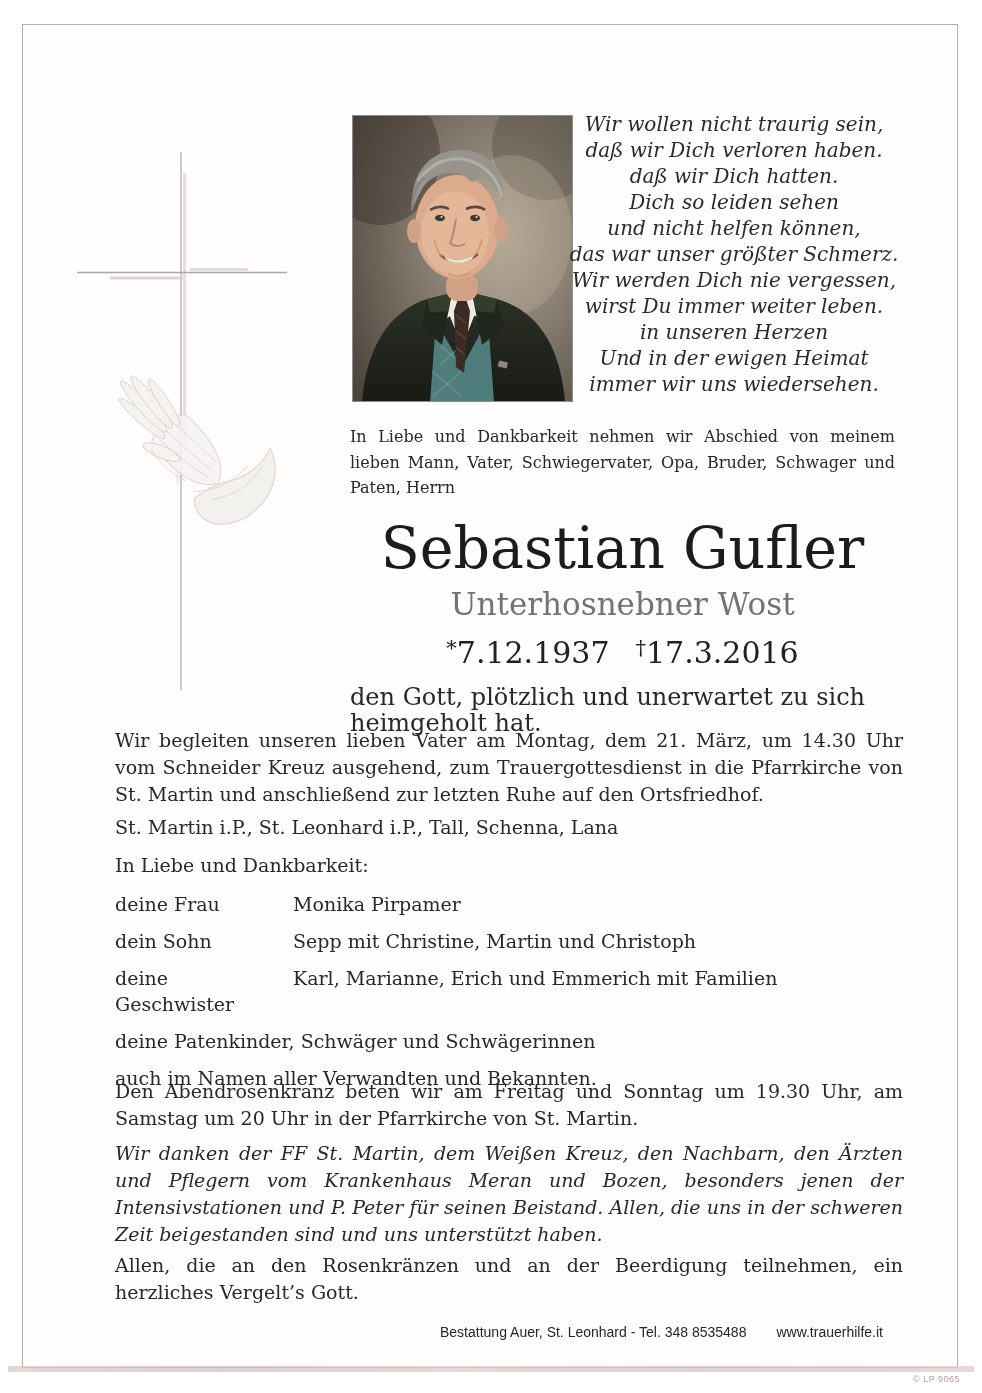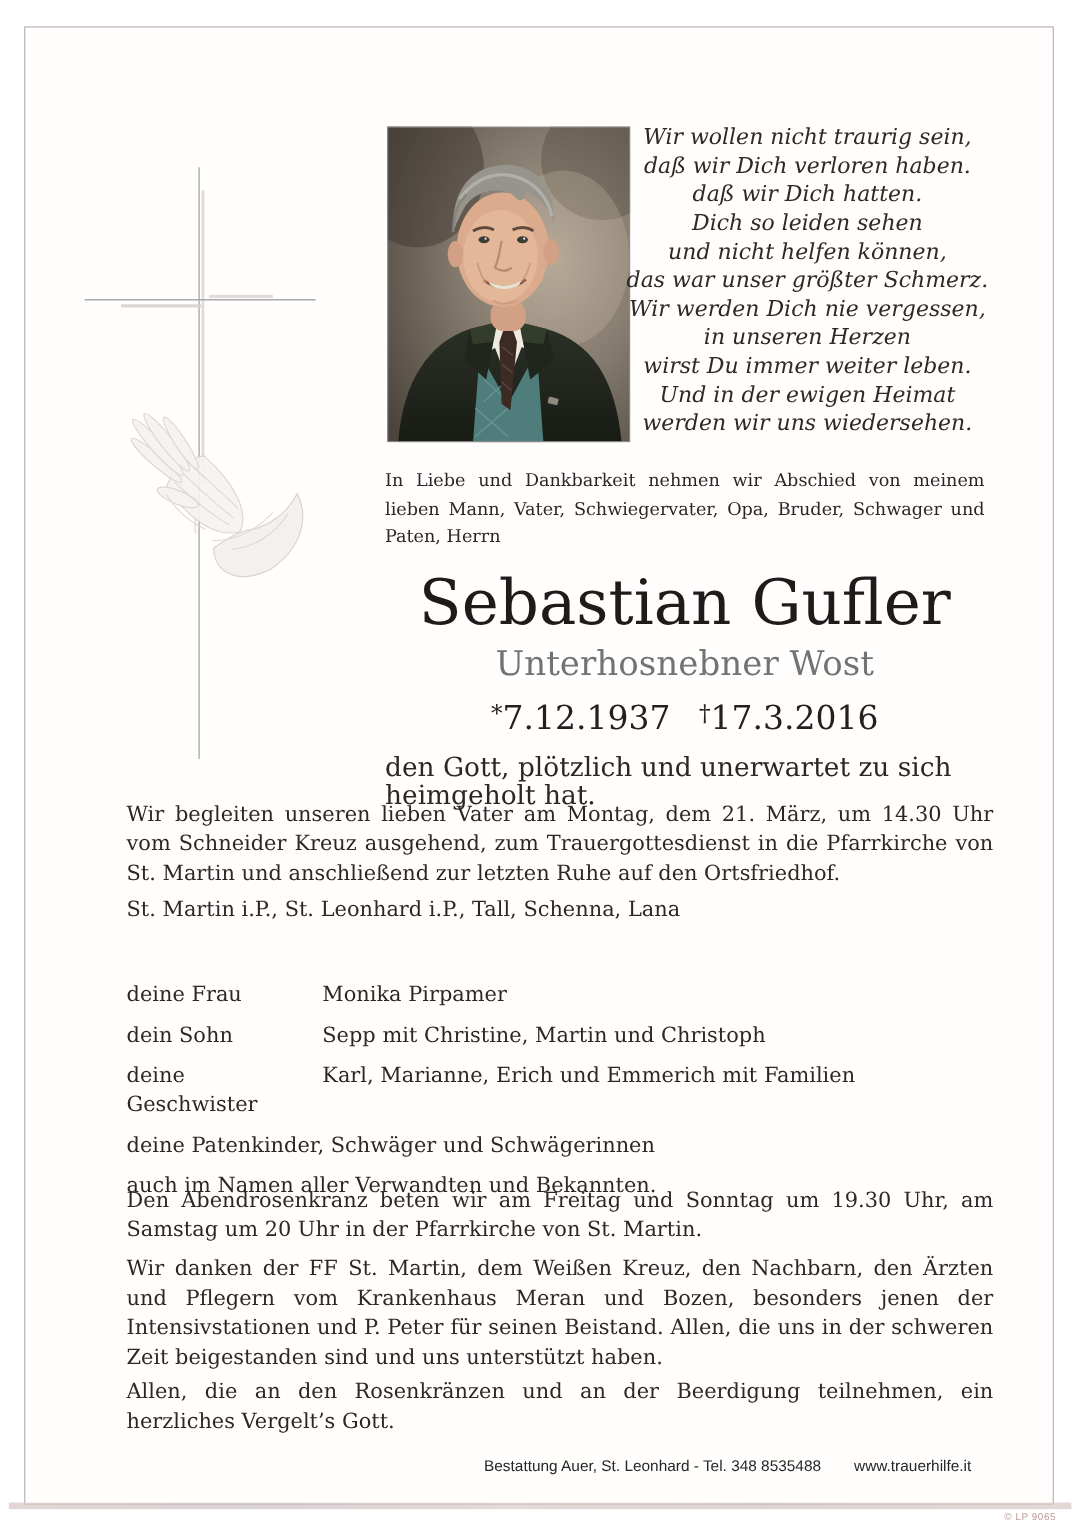--- a/index.html
+++ b/index.html
@@ -29,21 +29,21 @@
   .para{left:115px;width:788px;font-size:19px;line-height:27px;text-align:justify;}
   .announcement{top:727px;}
   .places{top:814px;text-align:left;}
   .heading{top:852px;text-align:left;}
   .family{left:115px;top:891px;width:788px;font-size:19px;}
   .family .row{display:flex;line-height:26px;margin-bottom:11px;}
   .family .lbl{width:178px;flex:0 0 178px;}
   .family .val{flex:1;}
   .family .wide{line-height:26px;margin-bottom:11px;}
   .rosary{top:1078px;}
-  .thanks{top:1140px;}
+  .thanks{top:1140px;font-style:italic;}
   .farewell{top:1252px;}
   
   .footer{left:440px;top:1324px;width:443px;display:flex;justify-content:space-between;
           font-family:"Liberation Sans",sans-serif;font-size:14px;color:#262626;}
   .scan-band{left:8px;top:1366px;width:966px;height:6px;
              background:linear-gradient(90deg,#dbc9c7 0%,#cfc3c5 22%,#ddccca 47%,#d2c5c5 71%,#dccbc9 100%);
              opacity:.75;}
   .print-code{left:860px;top:1374px;width:100px;text-align:right;
               font-family:"Liberation Sans",sans-serif;font-size:9px;color:#bc9a9a;letter-spacing:.5px;}
 </style>
@@ -147,37 +147,38 @@
   </svg>
 
   <div class="abs poem">
     <div>Wir wollen nicht traurig sein,</div>
     <div>daß wir Dich verloren haben.</div>
     <div>daß wir Dich hatten.</div>
     <div>Dich so leiden sehen</div>
     <div>und nicht helfen können,</div>
     <div>das war unser größter Schmerz.</div>
     <div>Wir werden Dich nie vergessen,</div>
+    <div>wirst Du immer weiter leben.</div>
     <div>in unseren Herzen</div>
-    <div>wirst Du immer weiter leben.</div>
     <div>Und in der ewigen Heimat</div>
-    <div>werden wir uns wiedersehen.</div>
+    <div>immer wir uns wiedersehen.</div>
   </div>
 
   <div class="abs intro">In Liebe und Dankbarkeit nehmen wir Abschied von meinem lieben Mann, Vater, Schwiegervater, Opa, Bruder, Schwager und Paten, Herrn</div>
 
   <div class="abs deceased-name">Sebastian Gufler</div>
   <div class="abs house-name">Unterhosnebner Wost</div>
   <div class="abs dates">
     <span class="sym">*</span><span>7.12.1937</span><span class="gap"></span><span class="sym">†</span><span>17.3.2016</span>
   </div>
   <div class="abs closing">den Gott, plötzlich und unerwartet zu sich heimgeholt hat.</div>
 
   <div class="abs para announcement">Wir begleiten unseren lieben Vater am Montag, dem 21. März, um 14.30 Uhr vom Schneider Kreuz ausgehend, zum Trauergottesdienst in die Pfarrkirche von St. Martin und anschließend zur letzten Ruhe auf den Ortsfriedhof.</div>
   <div class="abs para places">St. Martin i.P., St. Leonhard i.P., Tall, Schenna, Lana</div>
+  <div class="abs para heading">In Liebe und Dankbarkeit:</div>
 
   <div class="abs family">
     <div class="row">
       <span class="lbl">deine Frau</span>
       <span class="val">Monika Pirpamer</span>
     </div>
     <div class="row">
       <span class="lbl">dein Sohn</span>
       <span class="val">Sepp mit Christine, Martin und Christoph</span>
     </div>

